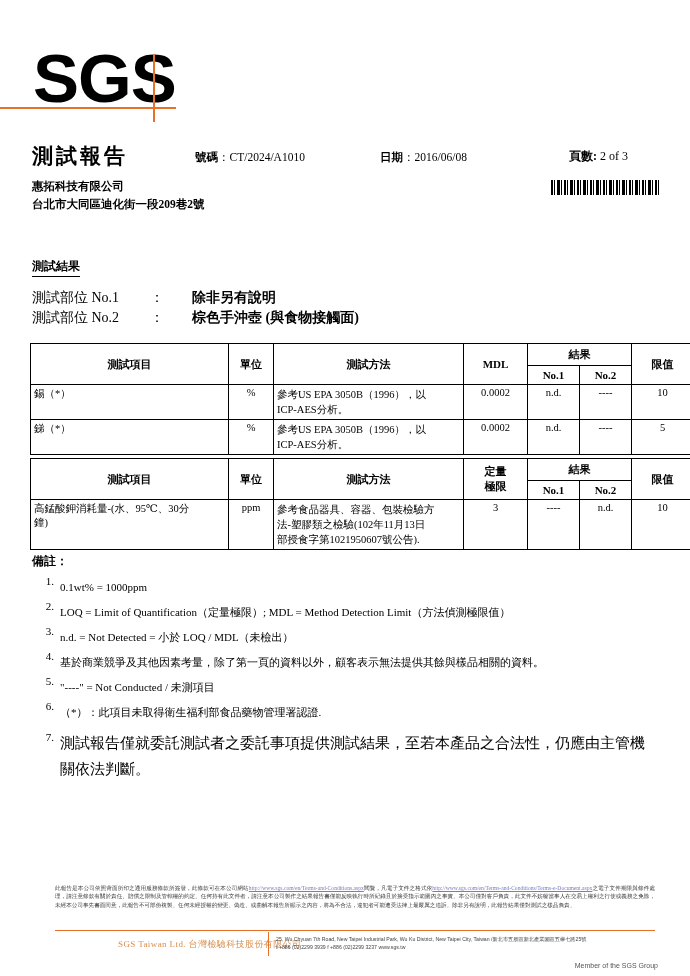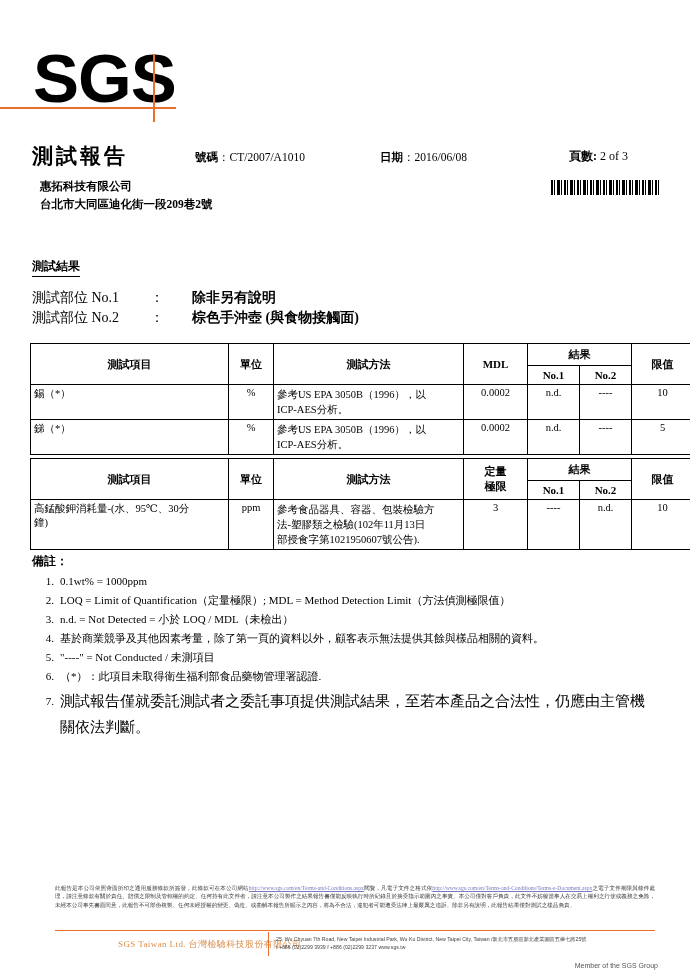--- a/index.html
+++ b/index.html
@@ -72,21 +72,20 @@
   .hdr-page { left: 557px; top: 148px; font-size: 12px; }
   .hdr-label { font-weight: bold; padding-left: 12px; }
 
   .company {
     position: absolute;
     left: 32px;
     top: 177px;
     font-size: 11.5px;
     font-weight: bold;
     line-height: 18px;
-    margin-left: 8px;
   }
 
   .barcode {
     position: absolute;
     left: 551px;
     top: 180px;
     width: 110px;
     height: 15px;
     background-image: repeating-linear-gradient(
       to right,
@@ -160,21 +159,21 @@
     top: 573px;
     width: 624px;
     font-size: 11px;
   }
   .note {
     display: flex;
     margin-bottom: 3px;
     line-height: 16px;
   }
   .note .n-num { width: 22px; text-align: right; padding-right: 6px; flex: 0 0 22px; }
-  .note .n-txt { flex: 1; }
+  .note .n-txt { flex: 1; margin-top: 6px; }
   .note.big { font-size: 15px; line-height: 26px; margin-top: 4px; }
   .note.big .n-num { font-size: 11px; width: 22px; flex: 0 0 22px; }
 
   
   .disclaimer {
     position: absolute;
     left: 55px;
     top: 884px;
     width: 600px;
     font-size: 5.6px;
@@ -235,21 +234,21 @@
 
   <div class="logo-wrap">
     <div class="logo-text">SGS</div>
     <div class="logo-rule-h"></div>
     <div class="logo-rule-v"></div>
   </div>
 
   <div class="rpt-title">測試報告</div>
 
   <div class="hdr-field hdr-no">
-    <span class="hdr-label">號碼</span><span>：</span><span>CT/2007/A1010</span>
+    <span class="hdr-label">號碼</span><span>：</span><span>CT/2024/A1010</span>
   </div>
 
   <div class="hdr-field hdr-date">
     <span class="hdr-label">日期</span><span>：</span><span>2016/06/08</span>
   </div>
 
   <div class="hdr-field hdr-page">
     <span class="hdr-label">頁數:</span>&nbsp;<span>2 of 3</span>
   </div>
 

